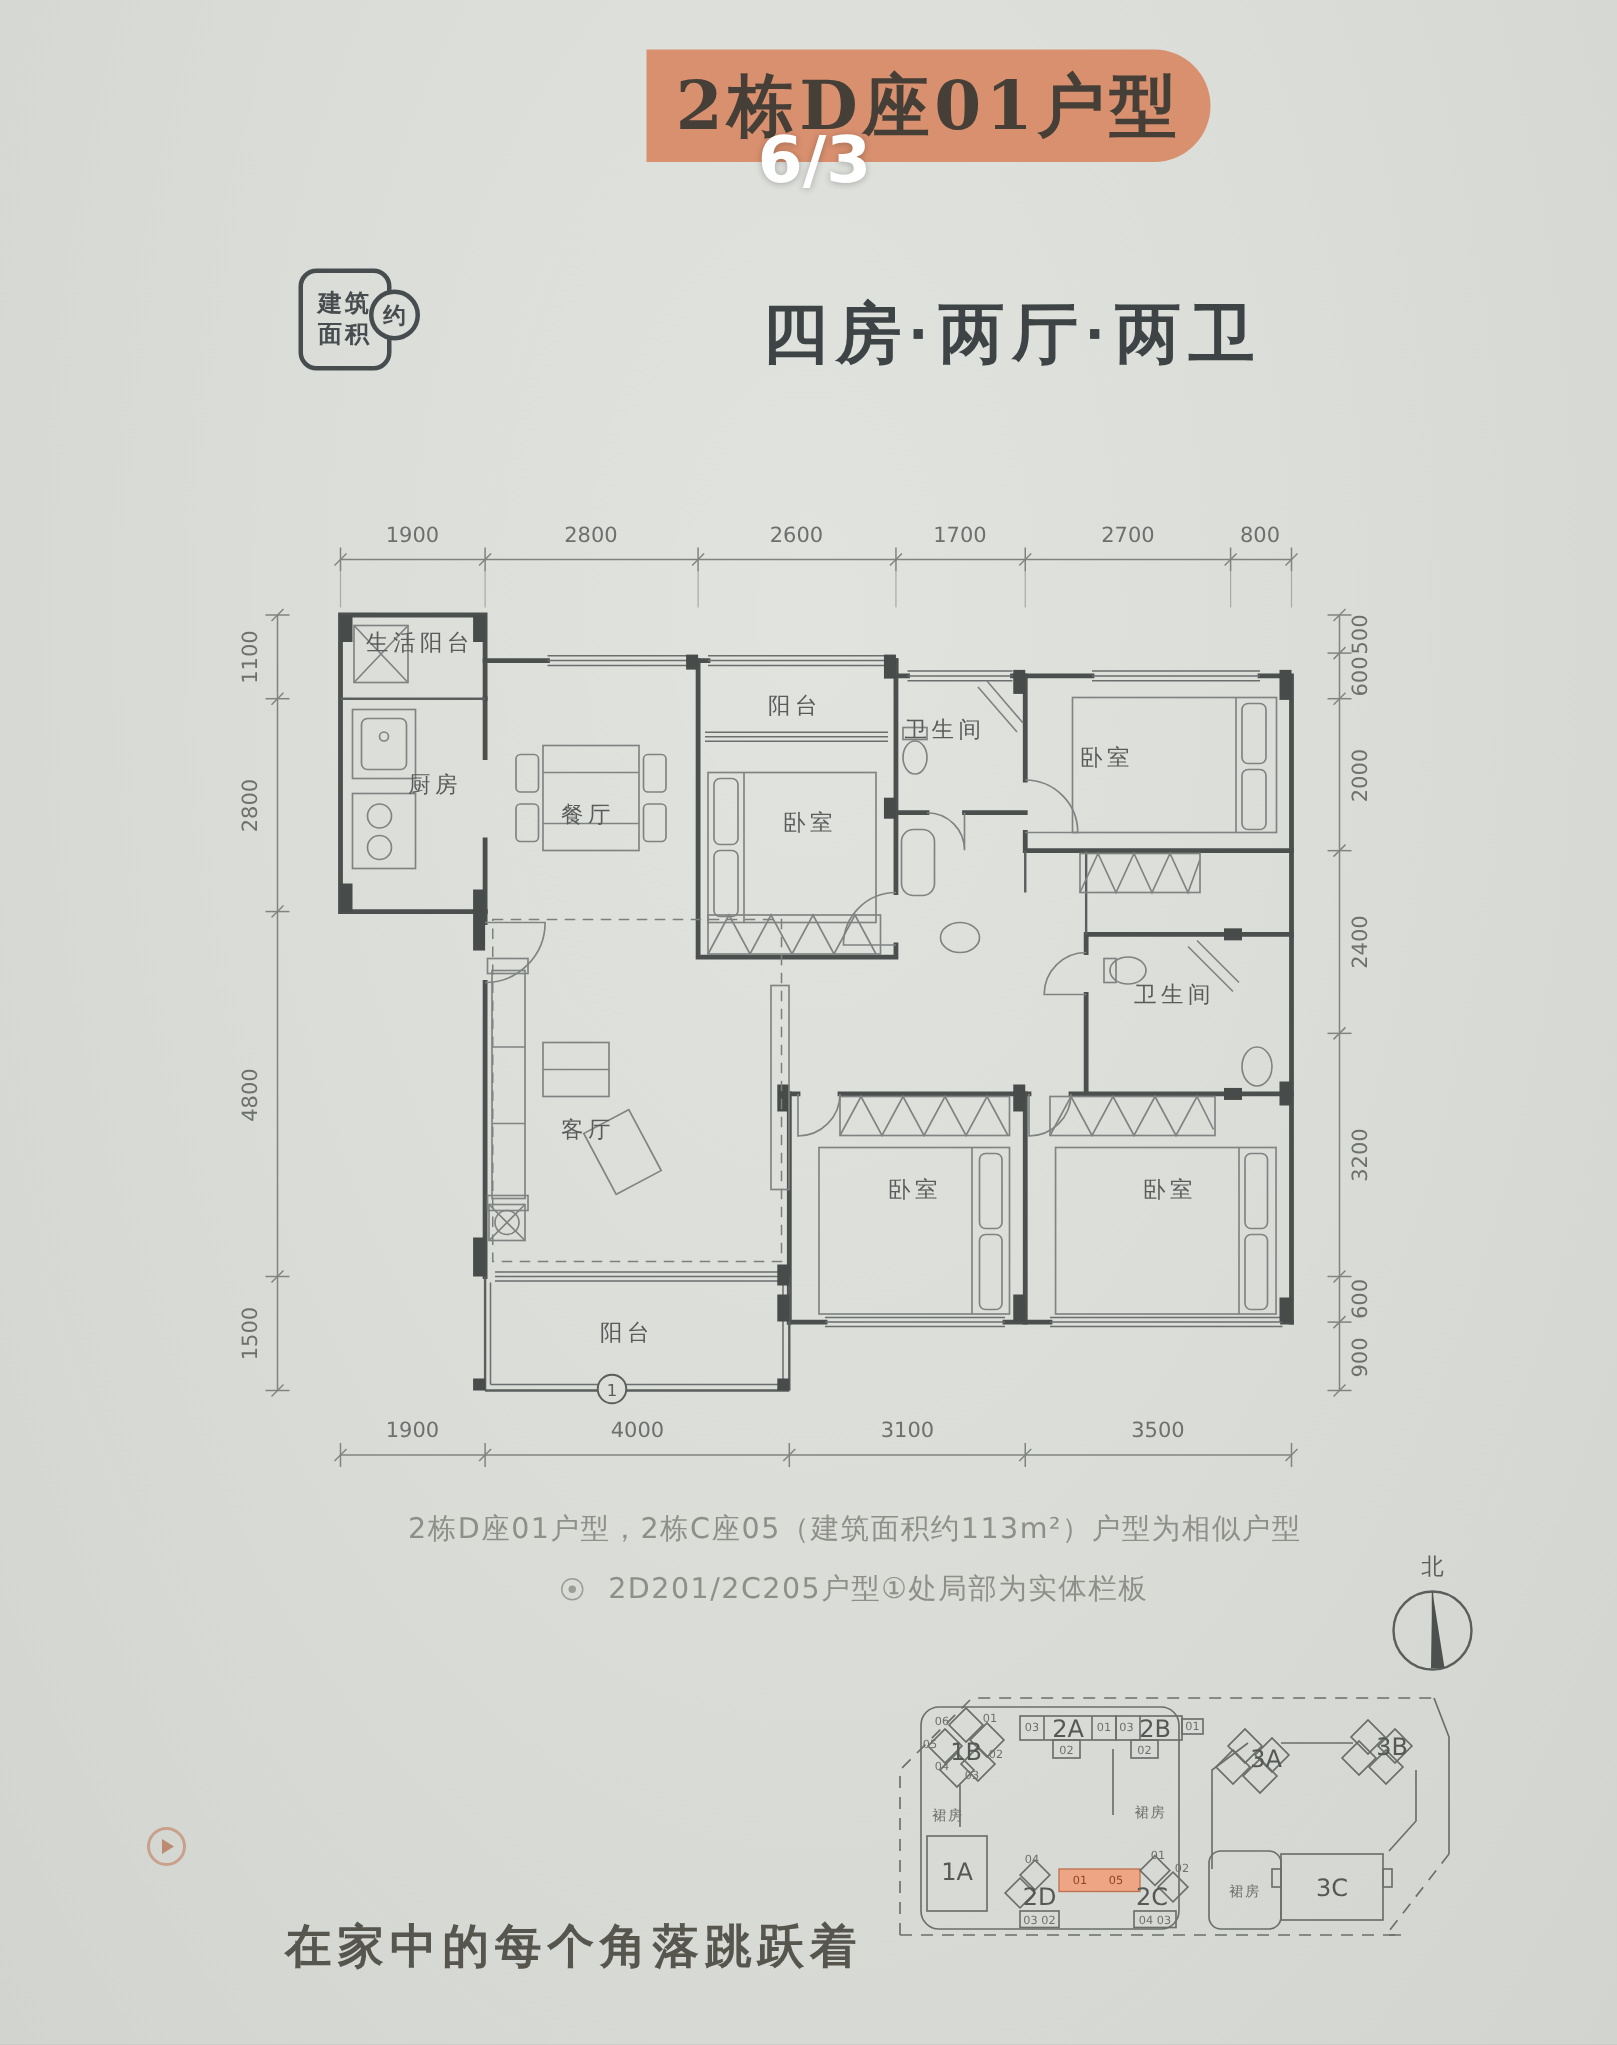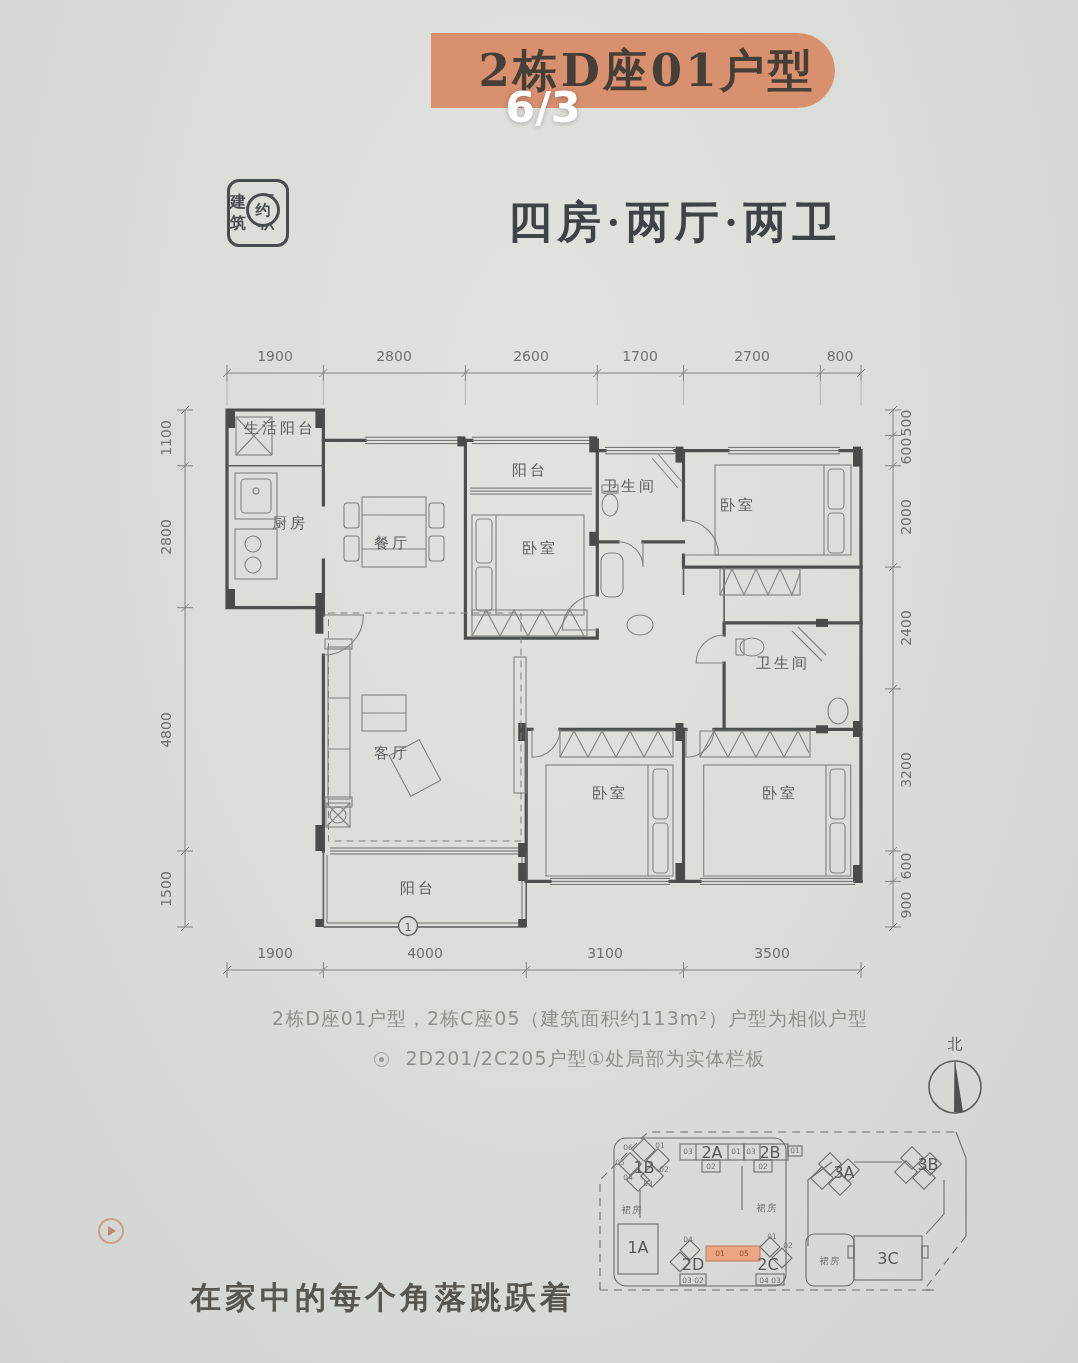--- a/index.html
+++ b/index.html
@@ -10,37 +10,37 @@
   .zone-pill{position:absolute;left:267px;top:29px;width:164px;height:87px;
         border-radius:44px 0 0 44px;
         background:linear-gradient(155deg,#ffffff 0%,#f4f4f2 45%,#c5c5c3 100%);
         box-shadow:0 2px 6px rgba(0,0,0,.12);display:flex;flex-direction:column;
         align-items:center;justify-content:center;}
   .zone-title{font-family:"DejaVu Serif","Liberation Serif",serif;font-size:42px;
         color:#3d4143;letter-spacing:2px;line-height:1;}
   .zone-sub{font-size:13px;color:#60605d;letter-spacing:1px;margin-top:5px;}
   .title-pill{position:absolute;left:431px;top:33px;width:376px;height:75px;
         background:#d9906f;border-radius:0 38px 38px 0;display:flex;align-items:center;
-        justify-content:center;padding-left:28px;}
+        justify-content:center;}
   .title-text{font-family:"DejaVu Serif","Liberation Serif",serif;font-size:45px;
         font-weight:600;color:#453f37;letter-spacing:3px;}
   .page-indicator{position:absolute;left:498px;top:82px;width:90px;text-align:center;
         font-size:43px;font-weight:bold;color:#ffffff;text-shadow:0 1px 5px rgba(0,0,0,.25);}
   
   .area-badge{position:absolute;left:199px;top:179px;width:56px;height:62px;
-        border:3px solid #474c4e;border-radius:12px;display:flex;flex-direction:row;
+        border:3px solid #474c4e;border-radius:12px;display:flex;flex-direction:column;
         align-items:center;justify-content:center;font-size:16px;font-weight:bold;
-        color:#474c4e;line-height:1.3;letter-spacing:2px;margin-left:28px;}
+        color:#474c4e;line-height:1.3;letter-spacing:2px;}
   .approx-circle{position:absolute;left:246px;top:193px;width:28px;height:28px;
         border:3px solid #474c4e;border-radius:50%;background:#dcdeda;display:flex;
         align-items:center;justify-content:center;font-size:15px;font-weight:bold;color:#474c4e;}
   .area-value{position:absolute;left:276px;top:150px;font-family:"DejaVu Serif","Liberation Serif",serif;
         font-size:100px;line-height:1;color:#454b4e;letter-spacing:-2px;}
   .area-value sup{font-size:44px;position:relative;top:-6px;}
-  .rooms-text{position:absolute;left:508px;top:193px;font-family:Liberation Serif, serif;
+  .rooms-text{position:absolute;left:508px;top:193px;font-family:Liberation Sans, sans-serif;
         font-size:44px;font-weight:bold;color:#3e4446;letter-spacing:5px;}
   
   .plan{position:absolute;left:140px;top:325px;}
   .wall{stroke:#4b4f4d;stroke-width:3.2;fill:none;stroke-linecap:square;}
   .wallth{stroke:#5a5e5c;stroke-width:1.6;fill:none;}
   .win{stroke:#6a6e6c;stroke-width:1;fill:none;}
   .furn{stroke:#7f8381;stroke-width:1.1;fill:none;}
   .dash{stroke:#7c807d;stroke-width:1;fill:none;stroke-dasharray:7 5;}
   .dim{stroke:#80847f;stroke-width:1;fill:none;}
   .ext{stroke:#a7aba6;stroke-width:.8;fill:none;}

